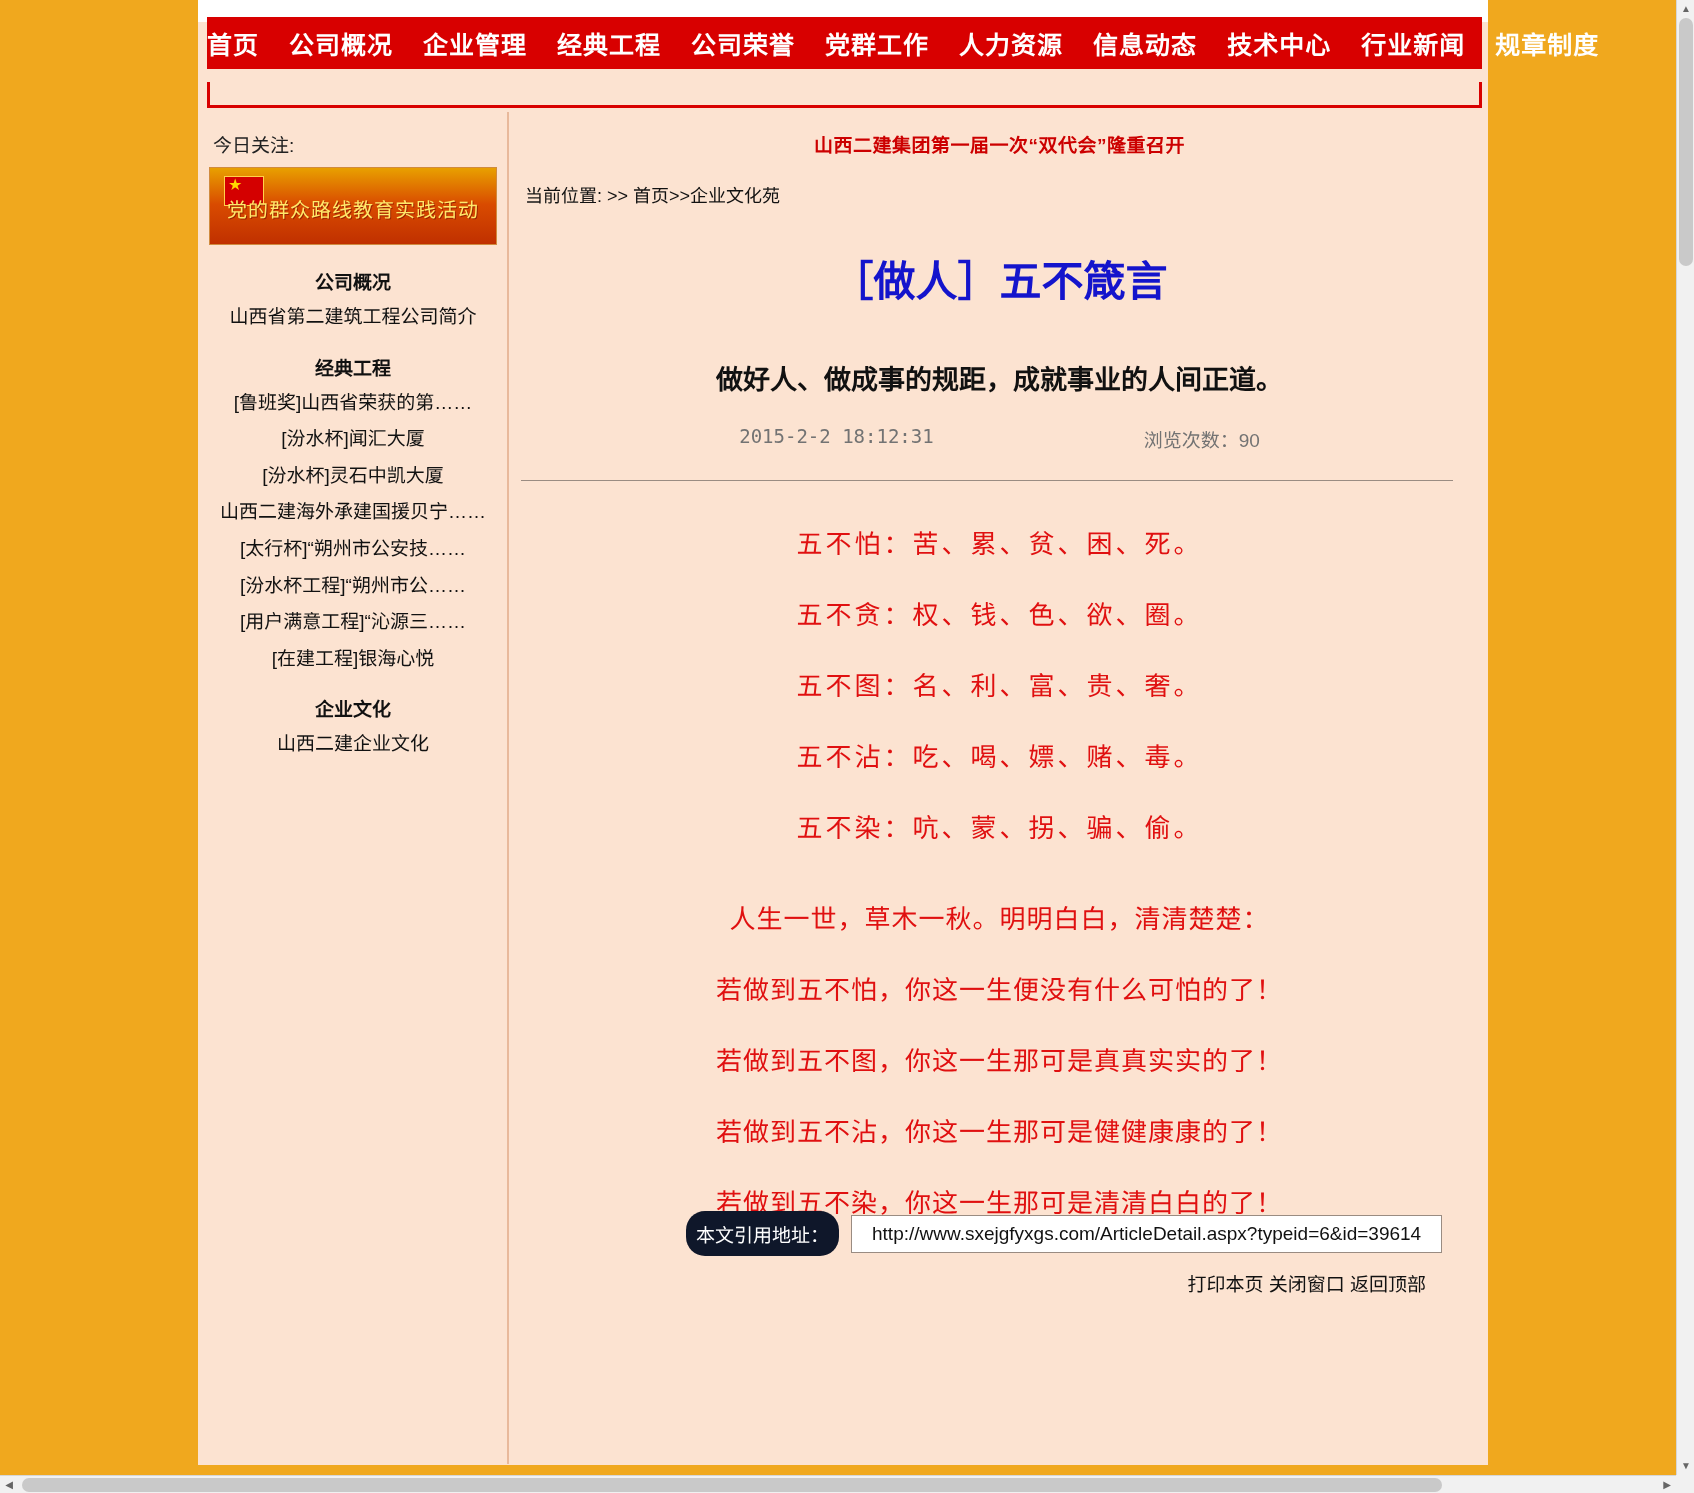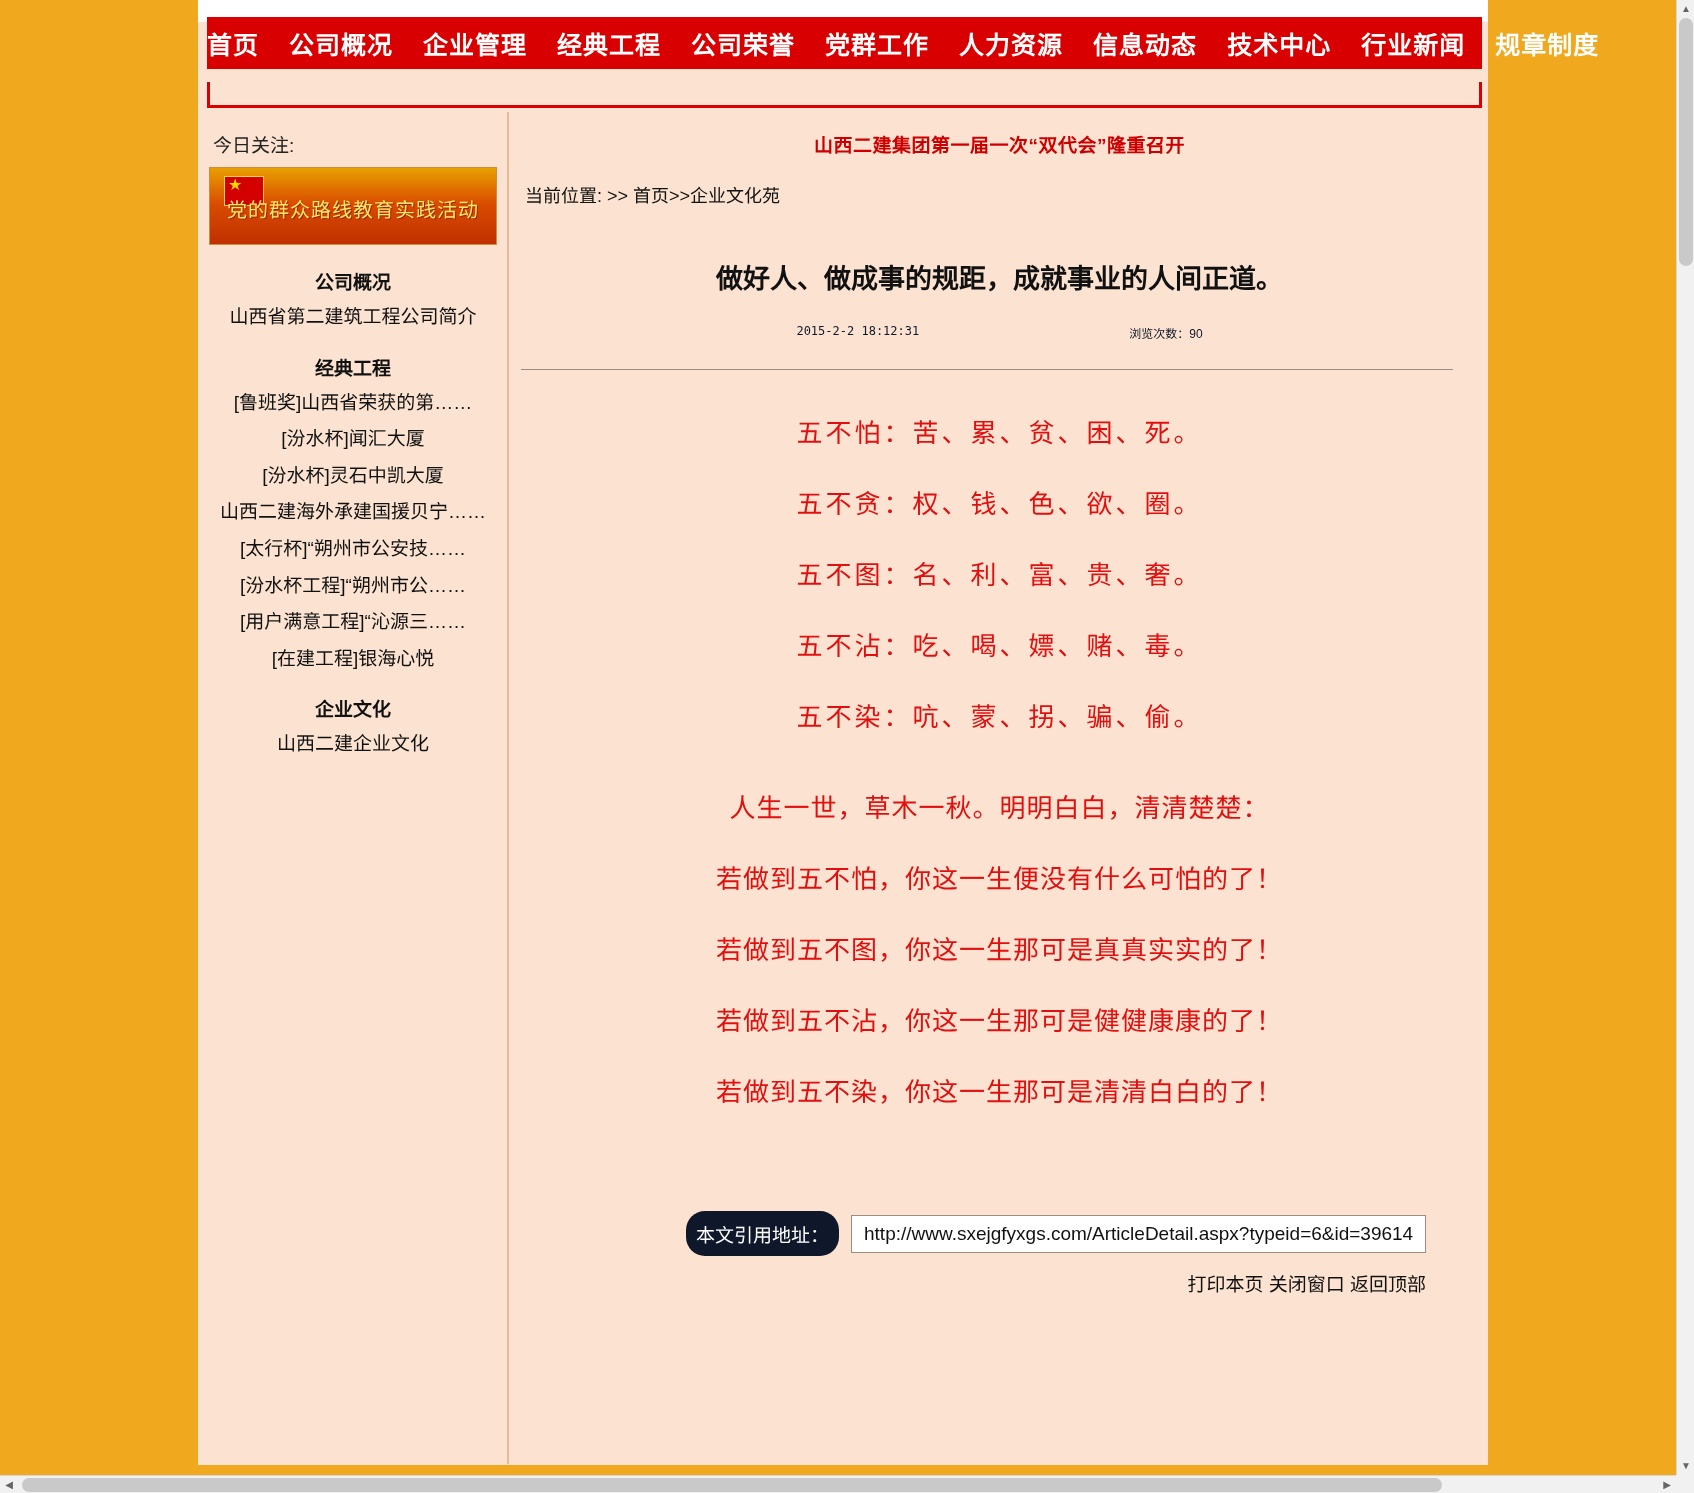--- a/index.html
+++ b/index.html
@@ -138,22 +138,22 @@
     color: #111;
     font-size: 27px;
     font-weight: bold;
     margin-top: 50px;
   }
   .meta-row {
     display: flex;
     justify-content: center;
     gap: 210px;
     margin-top: 28px;
-    font-size: 12px;
-    color: #0f172a;
+    font-size: 19px;
+    color: #737373;
   }
   .meta-date { font-family: "DejaVu Sans Mono", "Liberation Mono", monospace; }
   .divider {
     margin: 28px 35px 0 10px;
     height: 1px;
     background: #9a8c82;
   }
   .verse {
     text-align: center;
     color: #e01010;
@@ -182,21 +182,21 @@
     padding: 9px 10px;
     white-space: nowrap;
     border-radius: 19px;
   }
   .cite-url {
     margin-left: 12px;
     background: #ffffff;
     border: 1px solid #9a8c82;
     color: #111;
     font-size: 19px;
-    padding: 7px 12px;
+    padding: 7px 20px;
     white-space: nowrap;
     text-align: right;
   }
   .foot-actions {
     position: absolute;
     right: 62px; bottom: 168px;
     font-size: 19px; color: #111;
   }
   .foot-actions span { cursor: pointer; }
   
@@ -287,20 +287,21 @@
     <div class="side-link">[在建工程]银海心悦</div>
 
     <div class="side-head">企业文化</div>
     <div class="side-link">山西二建企业文化</div>
   </div>
 
   <div class="content">
     <div class="headline">山西二建集团第一届一次“双代会”隆重召开</div>
     <div class="breadcrumb">当前位置: &gt;&gt; 首页&gt;&gt;企业文化苑</div>
 
+    <div class="article-title">［做人］五不箴言</div>
     <div class="article-sub">做好人、做成事的规距，成就事业的人间正道。</div>
 
     <div class="meta-row">
       <div class="meta-date">2015-2-2  18:12:31</div>
       <div>浏览次数：90</div>
     </div>
 
     <div class="divider"></div>
 
     <div class="verse first">五不怕：苦、累、贫、困、死。</div>

